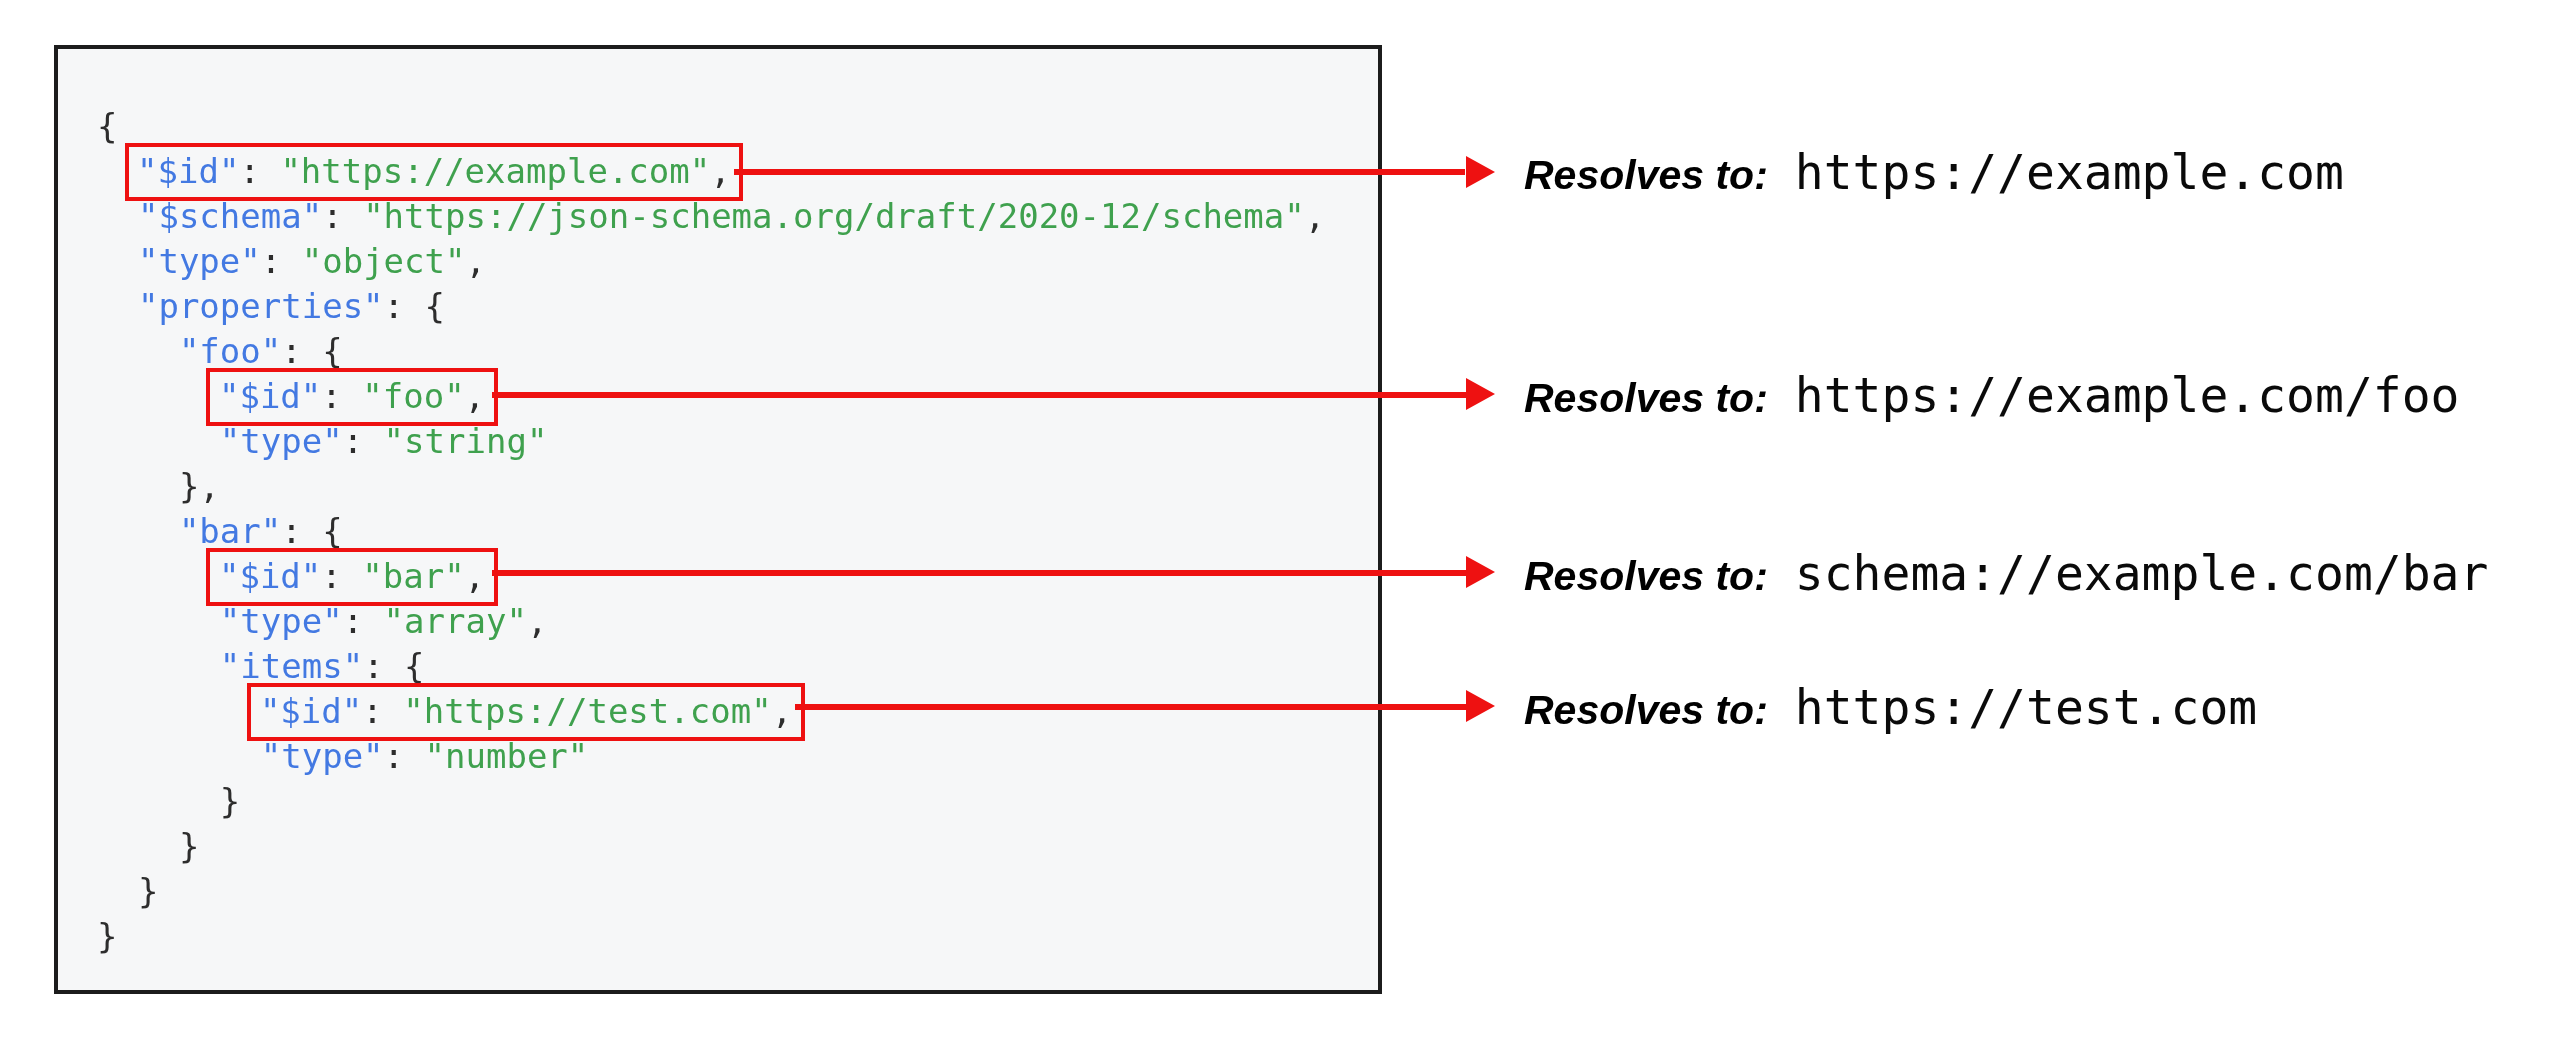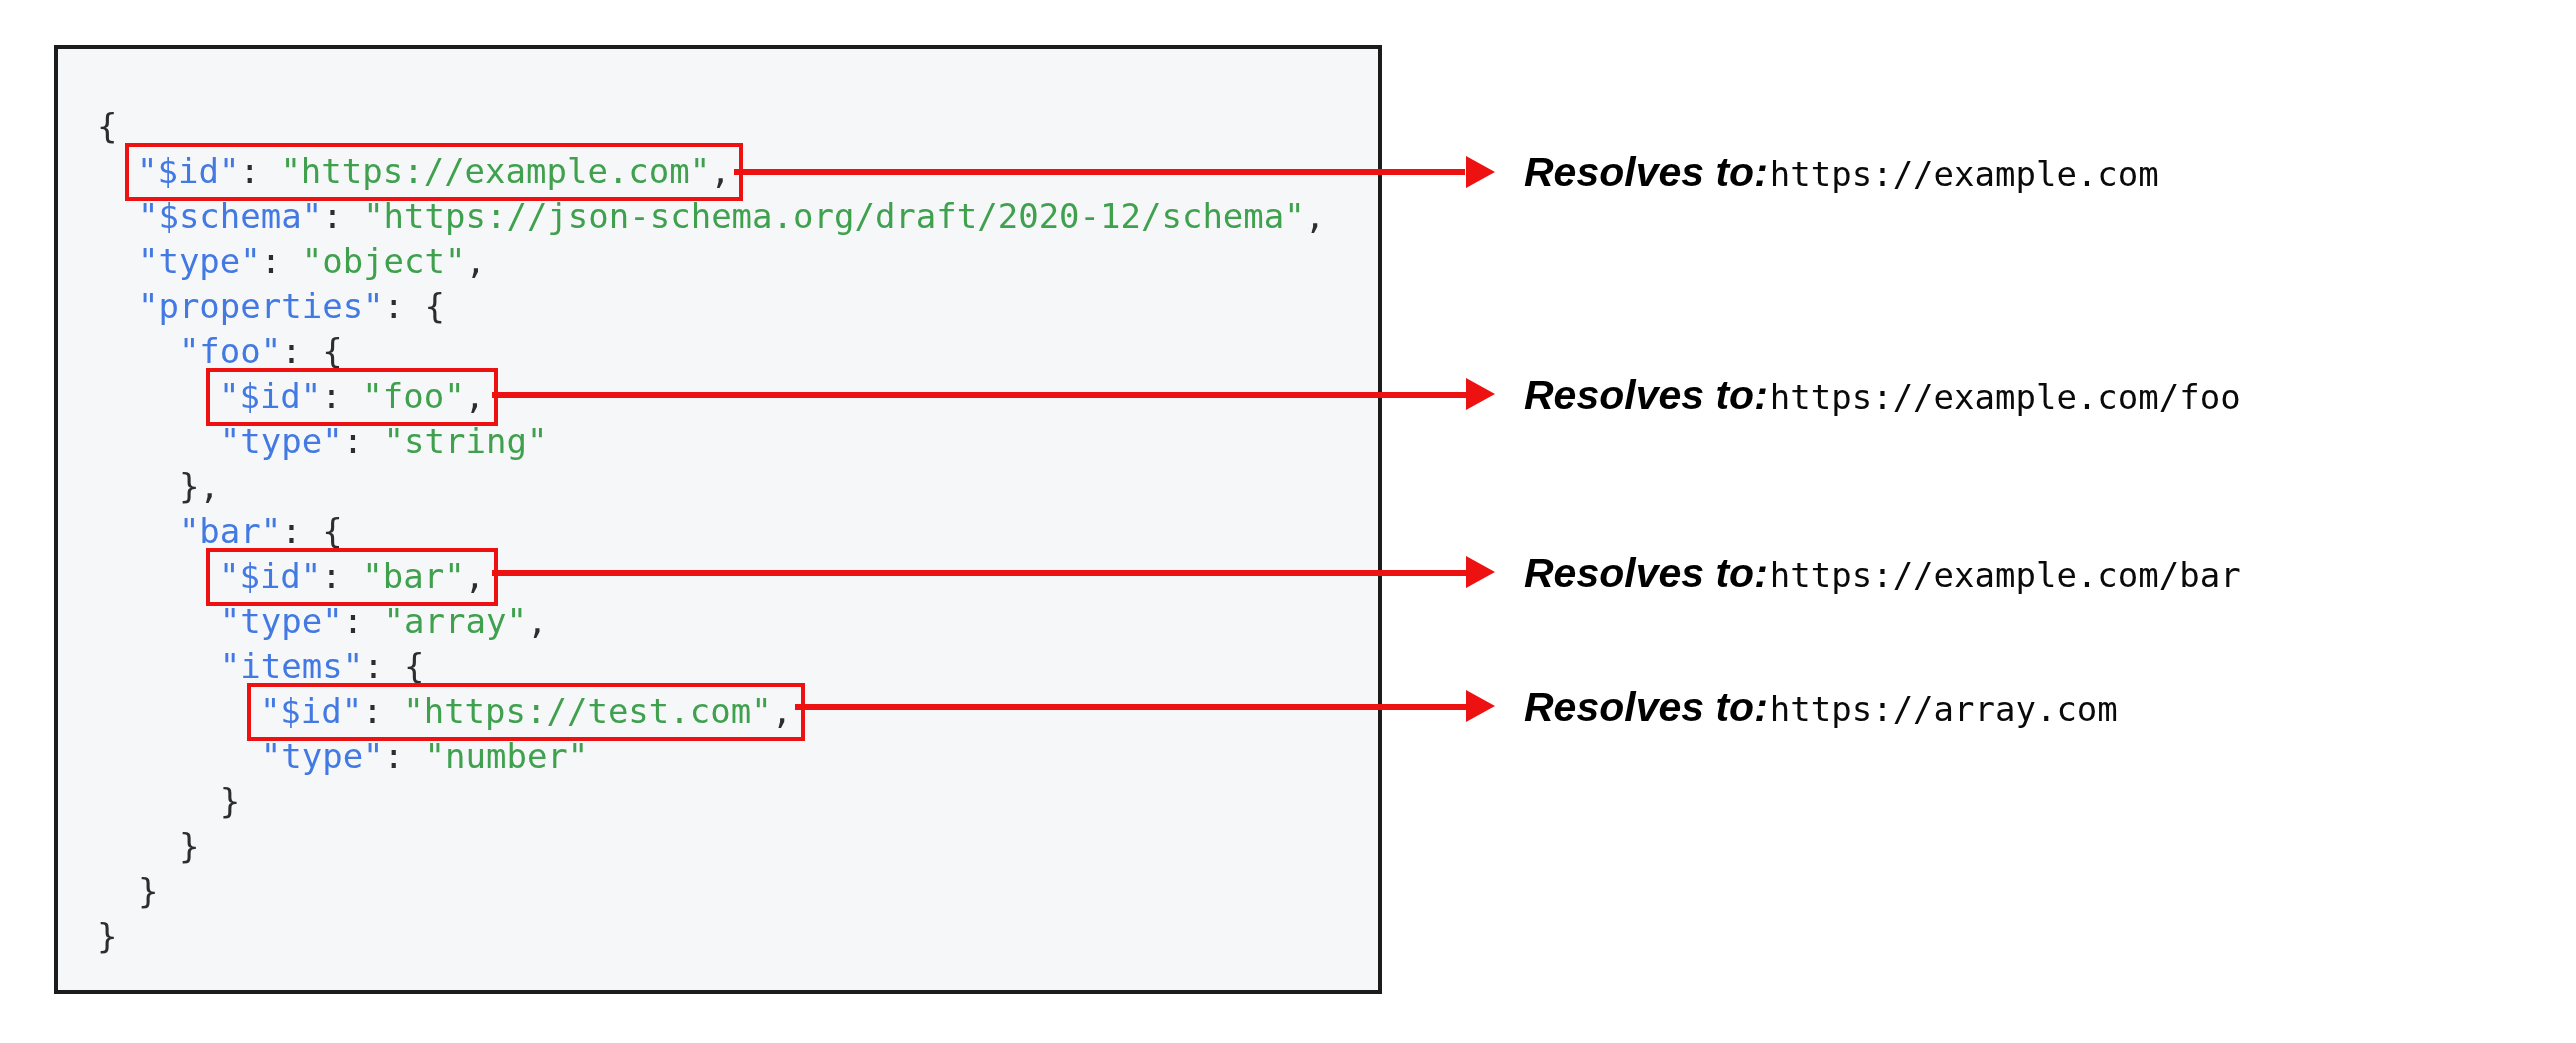--- a/index.html
+++ b/index.html
@@ -52,39 +52,39 @@
   .annotation-row{
     position:absolute;transform:translateY(-50%);
     white-space:nowrap;
   }
   .ann-label{
     font-family:"Liberation Sans",sans-serif;
     font-weight:bold;font-size:41px;color:var(--label-black);font-style:italic;
   }
   .ann-value{
     font-family:"DejaVu Sans Mono",monospace;
-    font-size:34px;color:var(--value-black);
-    margin-left:2px;
+    font-size:48px;color:var(--value-black);
+    margin-left:27px;
   }
 </style>
 </head>
 <body>
 
 <div id="canvas">
   <div class="code-panel">
     <div class="code-block"><div class="code-line"><span class="tok-p"></span><span class="tok-p">{</span></div><div class="code-line"><span class="tok-p">  </span><span class="red-box"><span class="tok-k">"$id"</span><span class="tok-p">: </span><span class="tok-s">"https://example.com"</span><span class="tok-p">,</span></span></div><div class="code-line"><span class="tok-p">  </span><span class="tok-k">"$schema"</span><span class="tok-p">: </span><span class="tok-s">"https://json-schema.org/draft/2020-12/schema"</span><span class="tok-p">,</span></div><div class="code-line"><span class="tok-p">  </span><span class="tok-k">"type"</span><span class="tok-p">: </span><span class="tok-s">"object"</span><span class="tok-p">,</span></div><div class="code-line"><span class="tok-p">  </span><span class="tok-k">"properties"</span><span class="tok-p">: {</span></div><div class="code-line"><span class="tok-p">    </span><span class="tok-k">"foo"</span><span class="tok-p">: {</span></div><div class="code-line"><span class="tok-p">      </span><span class="red-box"><span class="tok-k">"$id"</span><span class="tok-p">: </span><span class="tok-s">"foo"</span><span class="tok-p">,</span></span></div><div class="code-line"><span class="tok-p">      </span><span class="tok-k">"type"</span><span class="tok-p">: </span><span class="tok-s">"string"</span></div><div class="code-line"><span class="tok-p">    </span><span class="tok-p">},</span></div><div class="code-line"><span class="tok-p">    </span><span class="tok-k">"bar"</span><span class="tok-p">: {</span></div><div class="code-line"><span class="tok-p">      </span><span class="red-box"><span class="tok-k">"$id"</span><span class="tok-p">: </span><span class="tok-s">"bar"</span><span class="tok-p">,</span></span></div><div class="code-line"><span class="tok-p">      </span><span class="tok-k">"type"</span><span class="tok-p">: </span><span class="tok-s">"array"</span><span class="tok-p">,</span></div><div class="code-line"><span class="tok-p">      </span><span class="tok-k">"items"</span><span class="tok-p">: {</span></div><div class="code-line"><span class="tok-p">        </span><span class="red-box"><span class="tok-k">"$id"</span><span class="tok-p">: </span><span class="tok-s">"https://test.com"</span><span class="tok-p">,</span></span></div><div class="code-line"><span class="tok-p">        </span><span class="tok-k">"type"</span><span class="tok-p">: </span><span class="tok-s">"number"</span></div><div class="code-line"><span class="tok-p">      </span><span class="tok-p">}</span></div><div class="code-line"><span class="tok-p">    </span><span class="tok-p">}</span></div><div class="code-line"><span class="tok-p">  </span><span class="tok-p">}</span></div><div class="code-line"><span class="tok-p"></span><span class="tok-p">}</span></div></div>
   </div>
   <div id="overlay">
       <div class="arrow-line" style="left: 734px; top: 169px; width: 731px;"></div>
       <div class="arrow-head" style="left: 1466px; top: 156px;"></div>
       <div class="annotation-row" style="left: 1524px; top: 172px;"><span class="ann-label">Resolves to:</span><span class="ann-value">https://example.com</span></div>
       <div class="arrow-line" style="left: 492px; top: 392px; width: 974px;"></div>
       <div class="arrow-head" style="left: 1466px; top: 378px;"></div>
       <div class="annotation-row" style="left: 1524px; top: 395px; text-align: center;"><span class="ann-label">Resolves to:</span><span class="ann-value">https://example.com/foo</span></div>
       <div class="arrow-line" style="left: 492px; top: 570px; width: 974px;"></div>
       <div class="arrow-head" style="left: 1466px; top: 556px;"></div>
-      <div class="annotation-row" style="left: 1524px; top: 573px;"><span class="ann-label">Resolves to:</span><span class="ann-value">https://example.com/bar</span></div>
+      <div class="annotation-row" style="left: 1524px; top: 573px;"><span class="ann-label">Resolves to:</span><span class="ann-value">schema://example.com/bar</span></div>
       <div class="arrow-line" style="left: 795px; top: 704px; width: 671px;"></div>
       <div class="arrow-head" style="left: 1466px; top: 690px;"></div>
-      <div class="annotation-row" style="left: 1524px; top: 707px;"><span class="ann-label">Resolves to:</span><span class="ann-value">https://array.com</span></div>
+      <div class="annotation-row" style="left: 1524px; top: 707px;"><span class="ann-label">Resolves to:</span><span class="ann-value">https://test.com</span></div>
     </div>
 </div>
 
 
 </body></html>

